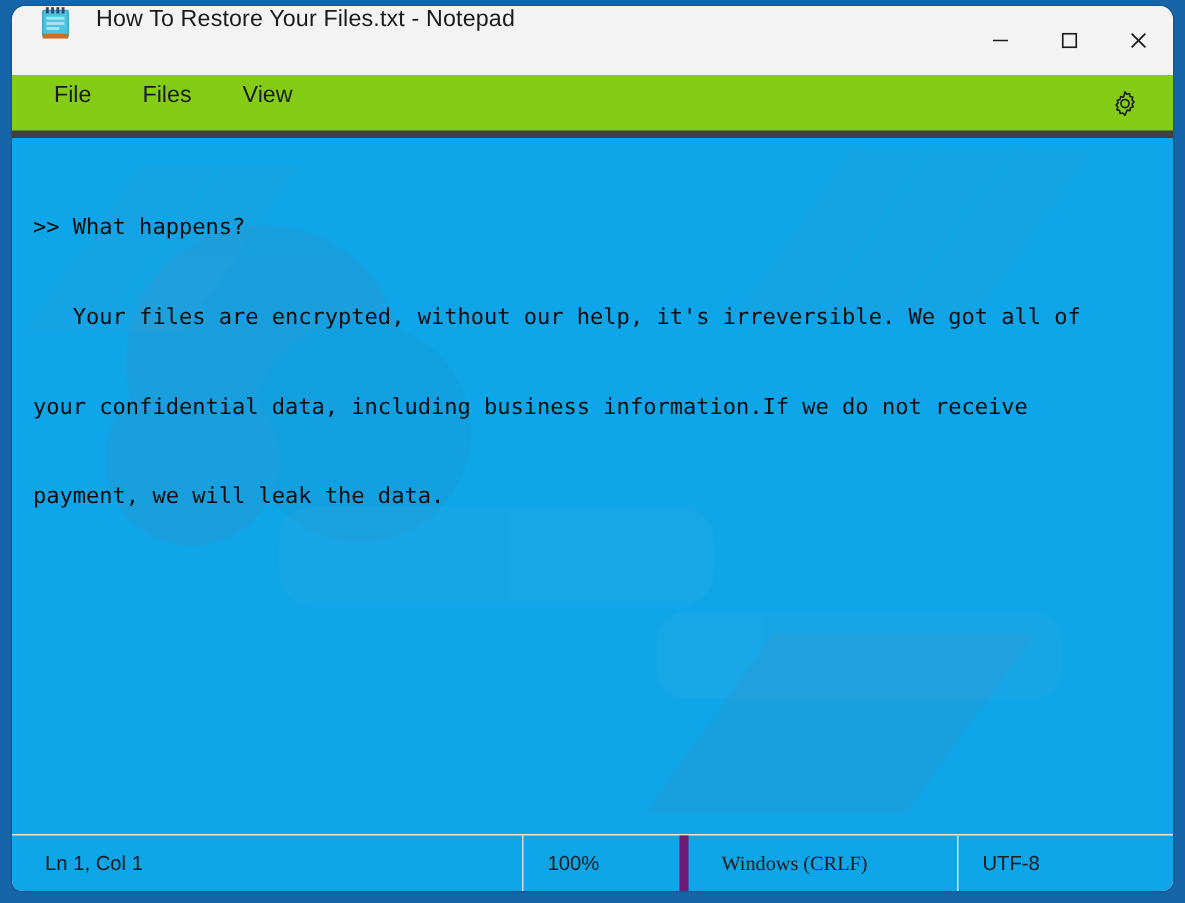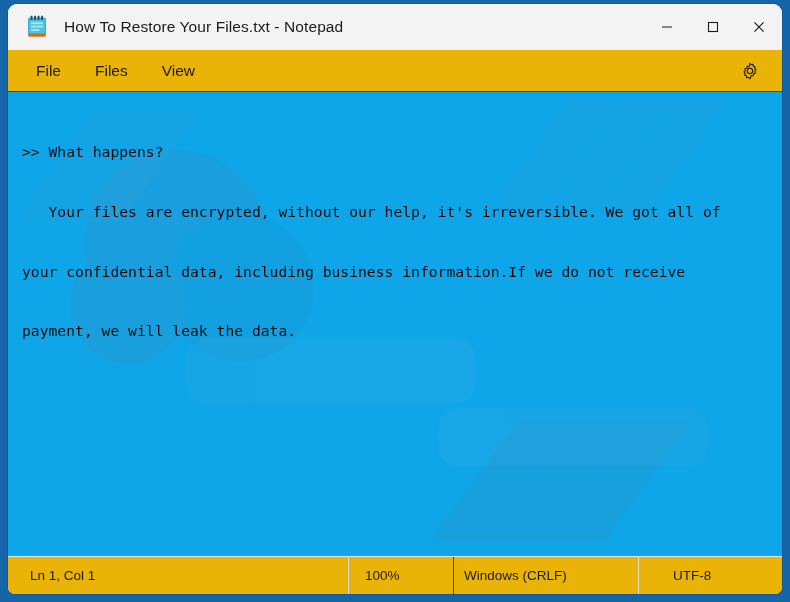--- a/index.html
+++ b/index.html
@@ -36,21 +36,21 @@
     display: flex;
     flex-direction: column;
     box-shadow: 0 0 0 1px rgba(0,0,0,0.10);
   }
 
   
   #titlebar {
     height: 46px;
     flex: 0 0 46px;
     display: flex;
-    align-items: center;
+    align-items: flex-start;
     background: #f3f3f3;
     position: relative;
   }
 
   #app-icon {
     width: 22px;
     height: 24px;
     margin-left: 18px;
     margin-right: 16px;
     position: relative;
@@ -78,24 +78,23 @@
     align-items: center;
     justify-content: center;
     color: #1b1b1b;
   }
 
   
   #menubar {
     height: 42px;
     flex: 0 0 42px;
     display: flex;
-    align-items: center;
-    background: #eab308;
-    position: relative;
-    border-bottom: 1px solid #404040;
+    background: #84cc16;
+    position: relative;
+    border-bottom: 5px solid #404040;
   }
   .menu-item {
     font-size: 15.5px;
     color: #1b1b1b;
     padding: 5px 12px;
     margin-left: 10px;
     border-radius: 4px;
     white-space: nowrap;
   }
   .menu-item:first-child { margin-left: 16px; }
@@ -144,30 +143,30 @@
     tab-size: 4;
   }
   #editor .line { min-height: 19.95px; }
 
   
   #statusbar {
     height: 38px;
     flex: 0 0 38px;
     display: flex;
     align-items: center;
-    background: #eab308;
+    background: #0ea5e9;
     border-top: 1px solid #e6e6e6;
     font-size: 13.5px;
     color: #1b1b1b;
   }
   .sb-cell { display: flex; align-items: center; height: 100%; }
   #sb-pos   { width: 340px; padding-left: 22px; }
   #sb-zoom  { width: 105px; padding-left: 16px; border-left: 1px solid #dcdcdc; }
-  #sb-eol   { width: 185px; padding-left: 10px; border-left: 1px solid #701a75; }
-  #sb-enc   { flex: 1;      padding-left: 34px; border-left: 1px solid #dcdcdc; }
+  #sb-eol   { width: 185px; padding-left: 22px; border-left: 6px solid #701a75; font-family: Liberation Serif, serif; }
+  #sb-enc   { flex: 1;      padding-left: 16px; border-left: 1px solid #dcdcdc; }
 </style>
 </head>
 <body>
 
 <div id="desktop"></div>
 
 <div id="window">
 
   <div id="titlebar">
 

